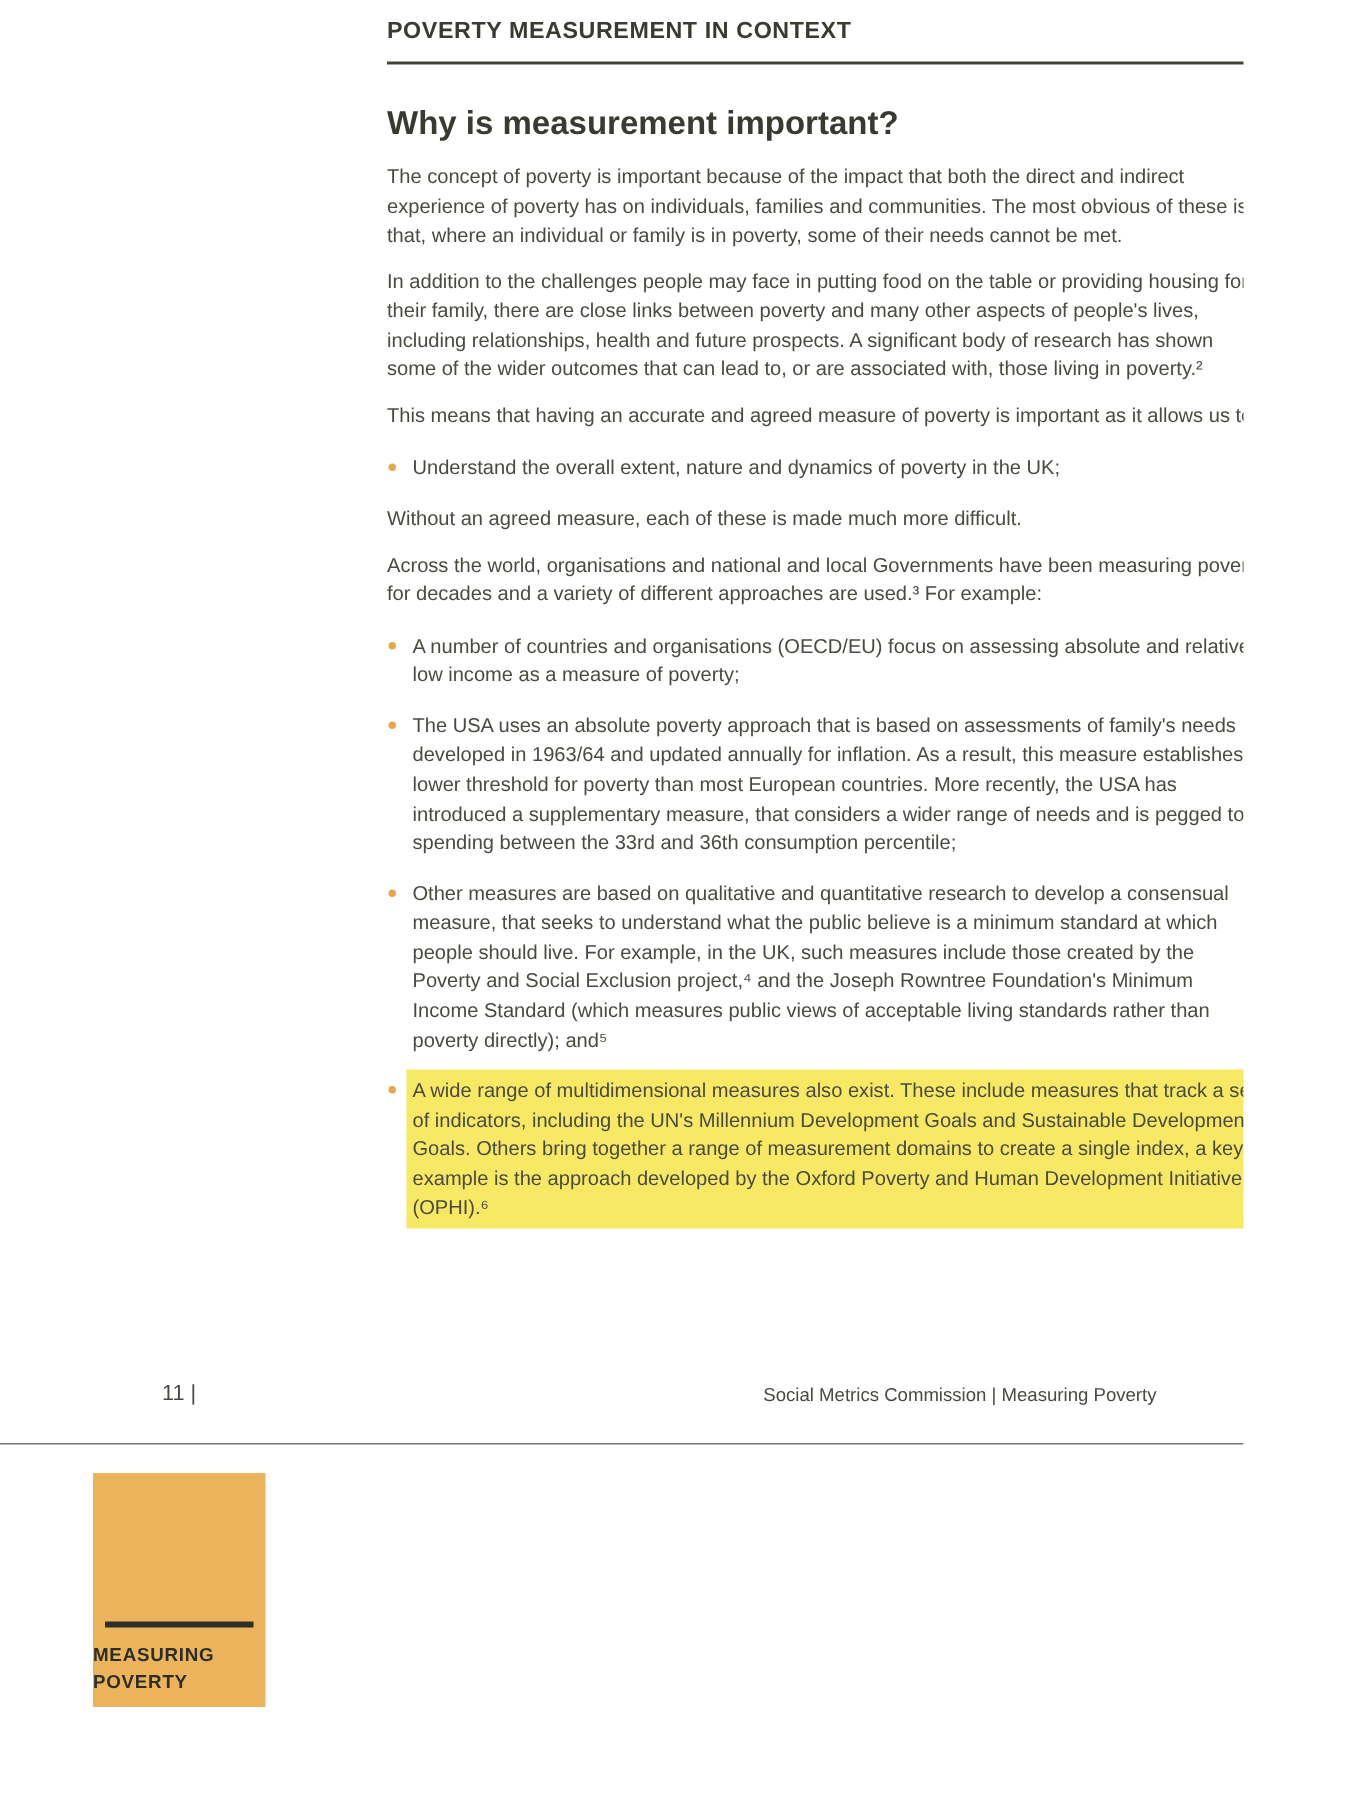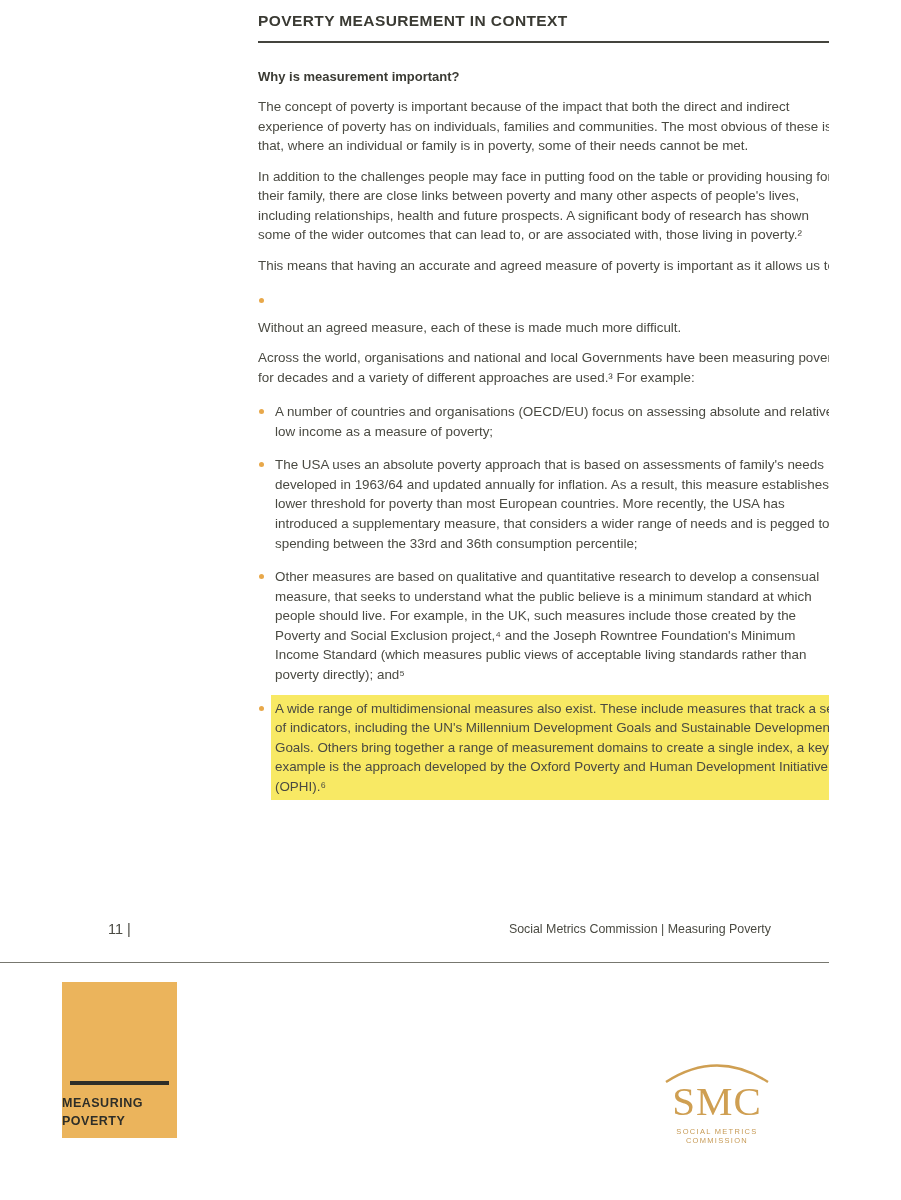--- a/index.html
+++ b/index.html
@@ -29,21 +29,21 @@
     color: #3a3a33;
   }
 
   .title-rule {
     border: none;
     border-top: 2px solid #44443d;
     margin-top: 11px;
   }
 
   .section-heading {
-    font-size: 13px;
+    font-size: 22px;
     font-weight: bold;
     color: #3a3a33;
     margin-top: 26px;
     margin-bottom: 13px;
   }
 
   .body-text {
     font-size: 13.4px;
     line-height: 1.46;
     margin-bottom: 11px;
@@ -80,21 +80,21 @@
     box-shadow: 0 0 0 4px #f8e964;
   }
 
   .footer-row {
     position: absolute;
     top: 921px;
     left: 108px;
     right: 58px;
     display: flex;
     justify-content: space-between;
-    align-items: center;
+    align-items: flex-end;
   }
 
   .page-number {
     font-size: 14.5px;
     color: #4a4a42;
   }
 
   .footer-right {
     font-size: 12.4px;
     color: #4a4a42;
@@ -179,20 +179,21 @@
 
     <h2 class="section-heading">Why is measurement important?</h2>
 
     <p class="body-text">The concept of poverty is important because of the impact that both the direct and indirect experience of poverty has on individuals, families and communities. The most obvious of these is that, where an individual or family is in poverty, some of their needs cannot be met.</p>
     <p class="body-text">In addition to the challenges people may face in putting food on the table or providing housing for their family, there are close links between poverty and many other aspects of people's lives, including relationships, health and future prospects. A significant body of research has shown some of the wider outcomes that can lead to, or are associated with, those living in poverty.²</p>
     <p class="body-text">This means that having an accurate and agreed measure of poverty is important as it allows us to:</p>
 
     <ul class="bullets">
       <li class="bullet-item">
         <span class="dot"></span>
+        <span class="li-text">Understand the overall extent, nature and dynamics of poverty in the UK;</span>
       </li>
     </ul>
 
     <p class="body-text">Without an agreed measure, each of these is made much more difficult.</p>
 
 
     <p class="body-text">Across the world, organisations and national and local Governments have been measuring poverty for decades and a variety of different approaches are used.³ For example:</p>
 
     <ul class="bullets">
       <li class="bullet-item">
@@ -221,21 +222,14 @@
   </div>
 
   <hr class="bottom-rule">
 
   <div class="brand-box">
     <div class="brand-bar"></div>
     <div class="brand-text">MEASURING
 POVERTY</div>
   </div>
 
-  <div class="smc-logo">
-    <svg class="smc-arc" width="110" height="26" viewBox="0 0 110 26">
-      <path d="M4 24 Q55 -9 106 24" fill="none" stroke="#cf9f52" stroke-width="2.4"></path>
-    </svg>
-    <div class="smc-word">SMC</div>
-    <div class="smc-sub">Social Metrics Commission</div>
-  </div>
 
 </div>
 
 </body></html>

